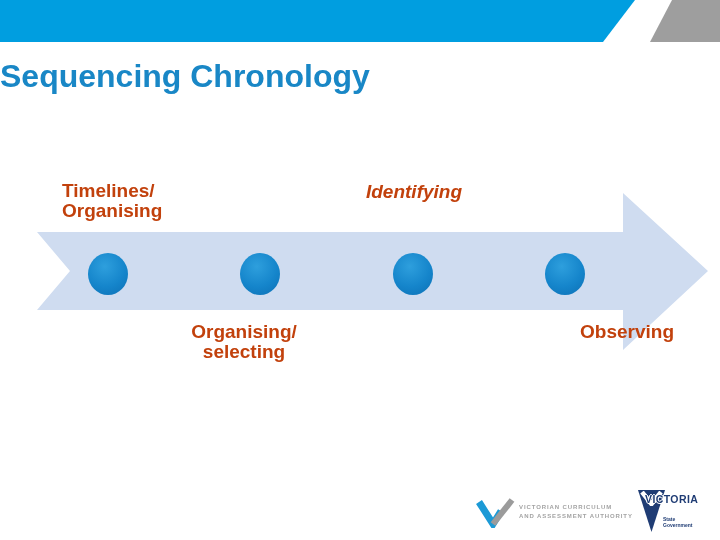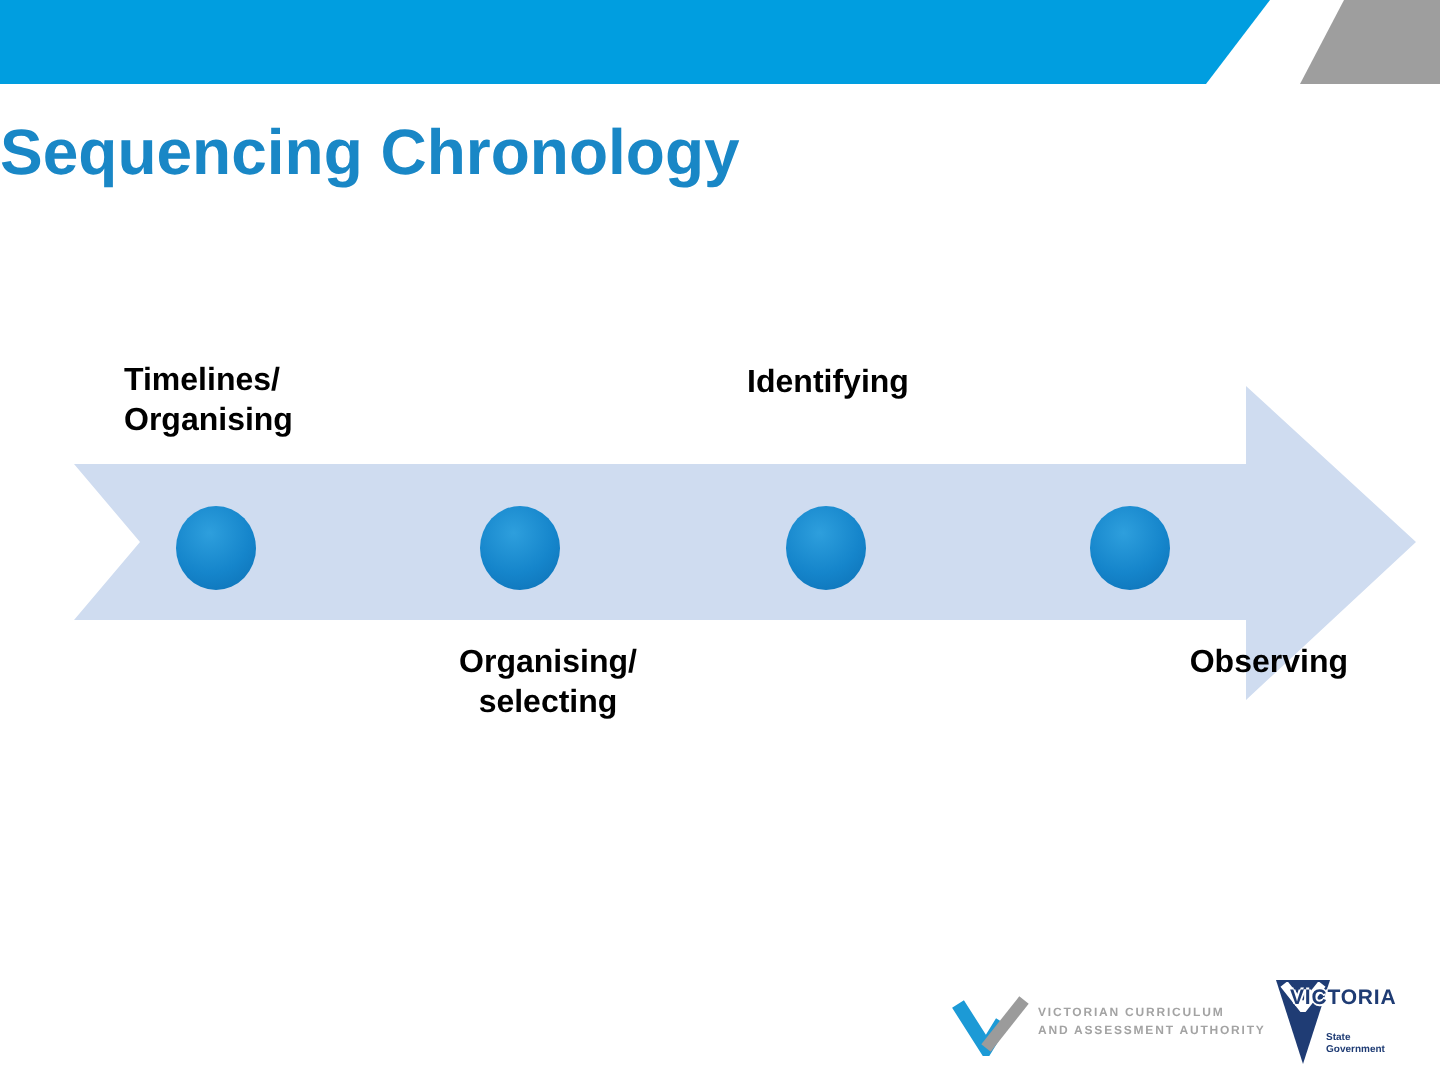--- a/index.html
+++ b/index.html
@@ -37,25 +37,25 @@
     position: absolute; width: 40px; height: 42px; border-radius: 50%;
     background: radial-gradient(circle at 42% 32%, #2E9FDD 0%, #1585CB 55%, #0C6FB4 100%);
   }
   .dot1 { left: 88px;  top: 253px; }
   .dot2 { left: 240px; top: 253px; }
   .dot3 { left: 393px; top: 253px; }
   .dot4 { left: 545px; top: 253px; }
 
   .stage-label {
     position: absolute;
-    font-size: 16px; line-height: 20px; font-weight: bold; color: #000000;
+    font-size: 19px; line-height: 20px; font-weight: bold; color: #c2410c;
   }
   .label-timelines   { left: 62px;  top: 181px; text-align: left; }
-  .label-identifying { left: 304px; top: 182px; width: 220px; text-align: center; }
-  .label-organising  { left: 164px; top: 322px; width: 220px; text-align: center; }
+  .label-identifying { left: 304px; top: 182px; width: 220px; text-align: center; font-style: italic; }
+  .label-organising  { left: 134px; top: 322px; width: 220px; text-align: center; }
   .label-observing   { left: 454px; top: 322px; width: 220px; text-align: right; }
 
   
   .vcaa-logo { position: absolute; left: 475px; top: 496px; width: 150px; height: 34px; }
   .vcaa-mark { position: absolute; left: 0; top: 2px; }
   .vcaa-text {
     position: absolute; left: 44px; top: 7px;
     font-size: 6px; line-height: 9px; letter-spacing: 0.9px;
     color: #A3A3A3; font-weight: bold; white-space: nowrap;
   }

